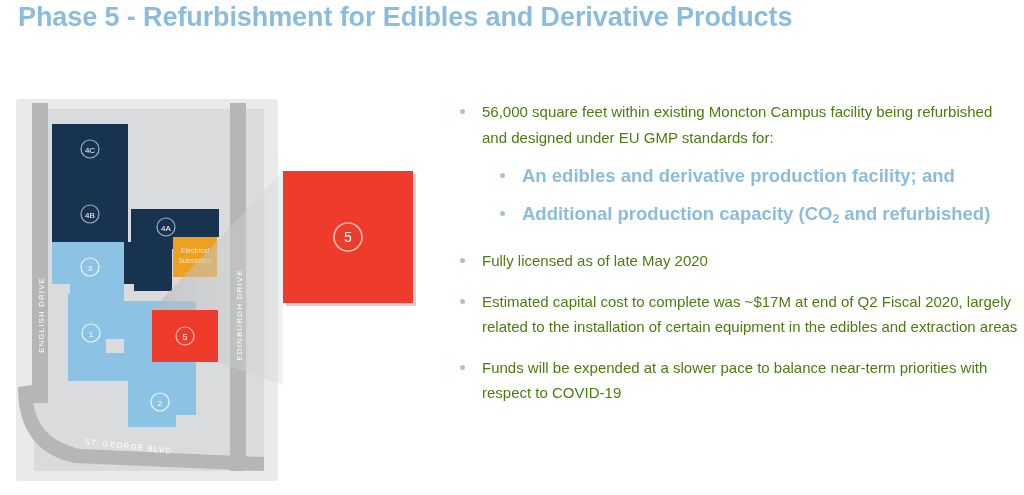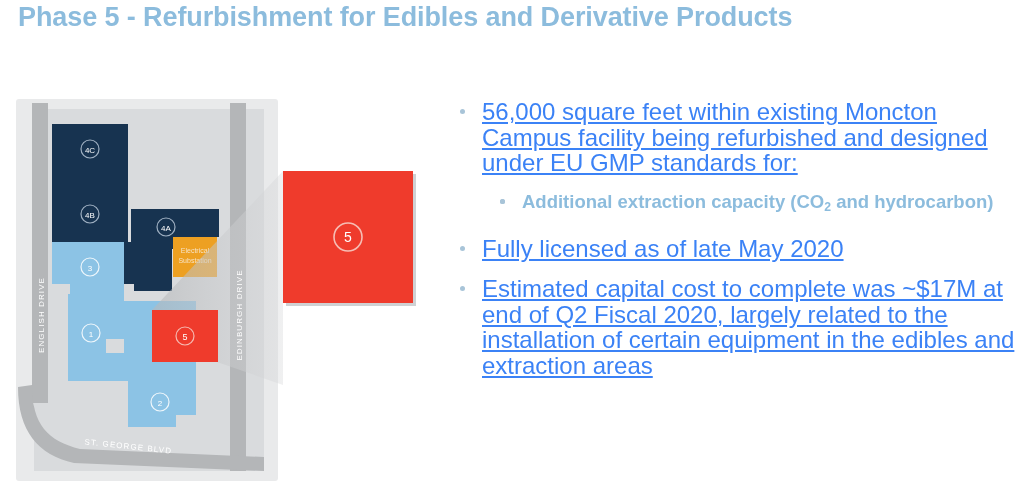--- a/index.html
+++ b/index.html
@@ -35,25 +35,24 @@
 
   
   #bullets{
     position:absolute;
     left:452px; top:99px;
     width:568px;
   }
   .blt{
     position:relative;
     padding-left:30px;
-    color:#3b82f6;
-    font-size:24px;
+    color:#4d7c0f;
+    font-size:15px;
     line-height:25.5px;
     margin-bottom:15px;
-    text-decoration:underline;
   }
   .blt .dot{
     position:absolute;
     left:8px; top:10px;
     width:5px;height:5px;
     border-radius:50%;
     background:#a8c4d8;
   }
   .sub-list{margin:14px 0 17px 0;}
   .sblt{
@@ -165,33 +164,38 @@
   <div id="bullets">
 
     <div class="blt blt-tight">
       <span class="dot"></span>
       <span>56,000 square feet within existing Moncton Campus facility being refurbished and designed under EU GMP standards for:</span>
     </div>
 
     <div class="sub-list">
       <div class="sblt">
         <span class="dot"></span>
+        <span>An edibles and derivative production facility; and</span>
       </div>
       <div class="sblt">
         <span class="dot"></span>
-        <span><span>Additional extraction capacity (CO</span><sub>2</sub><span> and hydrocarbon)</span></span>
+        <span><span>Additional production capacity (CO</span><sub>2</sub><span> and refurbished)</span></span>
       </div>
     </div>
 
     <div class="blt">
       <span class="dot"></span>
       <span>Fully licensed as of late May 2020</span>
     </div>
 
     <div class="blt">
       <span class="dot"></span>
       <span>Estimated capital cost to complete was ~$17M at end of Q2 Fiscal 2020, largely related to the installation of certain equipment in the edibles and extraction areas</span>
     </div>
 
+    <div class="blt">
+      <span class="dot"></span>
+      <span>Funds will be expended at a slower pace to balance near-term priorities with respect to COVID-19</span>
+    </div>
 
   </div>
 
 </div>
 
 </body></html>

